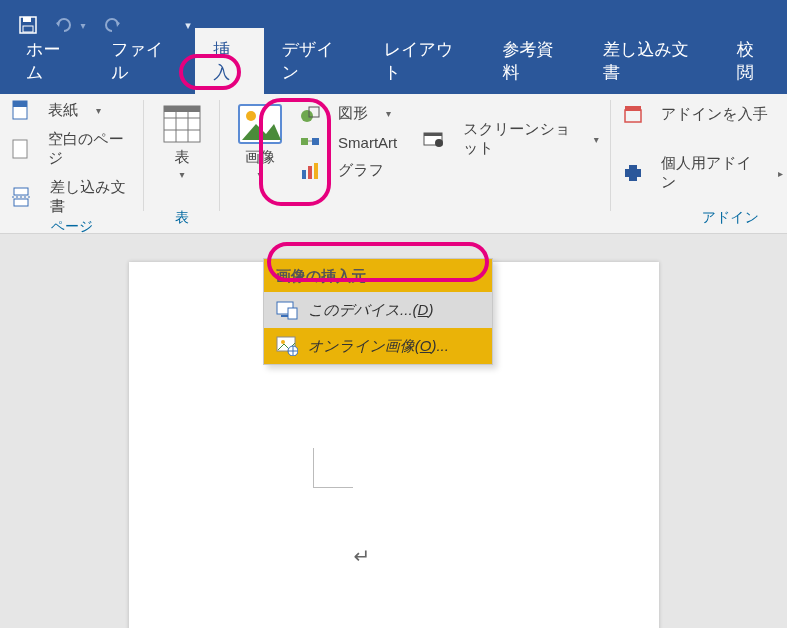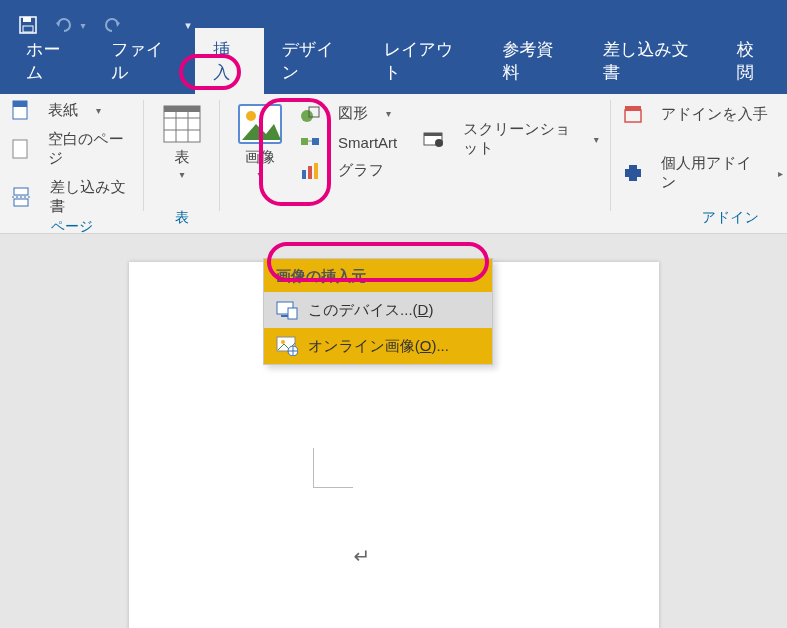--- a/index.html
+++ b/index.html
@@ -25,21 +25,21 @@
   .stack { display:flex; flex-direction:column; gap:6px; }
   .row-item { display:flex; align-items:center; gap:18px; font-size:15px; color:#444; padding:2px 4px;}
   .big-btn { display:flex; flex-direction:column; align-items:center; justify-content:flex-start; padding:4px 8px 0; gap:2px; }
   .big-btn .lbl { font-size:15px; color:#444; }
   .dd-arrow { font-size:10px; color:#666; }
   .icon-slot { display:flex; align-items:center; justify-content:center; }
 
   
   .dropdown { position:absolute; left:263px; top:210px; width:230px; background:#eab308; border:1px solid #c8c8c8; box-shadow:4px 4px 6px rgba(0,0,0,.15);margin-top:48px; }
   .dropdown .hdr { font-size:15px; font-weight:bold; color:#555; padding:8px 12px 6px; }
-  .dropdown .item { display:flex; align-items:center; gap:10px; padding:8px 12px; font-size:15px; color:#333;}
+  .dropdown .item { display:flex; align-items:center; gap:10px; padding:8px 12px; font-size:15px; color:#333;font-style:italic;}
   .dropdown .item.sel { background:#dadada; }
   .dropdown .item .key { text-decoration:underline; }
 
   
   .docarea { position:absolute; left:0; top:234px; right:0; bottom:0; background:#e6e6e6; display:flex; justify-content:center; }
   .page { margin-top:28px; width:530px; height:600px; background:#fff; box-shadow:0 0 4px rgba(0,0,0,.2); position:relative;}
   .page .corner { position:absolute; left:184px; top:226px; width:40px; height:40px; border-left:1px solid #bbb; border-bottom:1px solid #bbb; transform:translateY(-40px);}
   .page .para { position:absolute; left:225px; top:282px; font-size:20px; color:#666;}
   .hl-insert{ left:179px; top:54px; width:62px; height:36px; }
   .hl-image{ left:259px; top:98px; width:72px; height:108px; border-radius:22px;}

